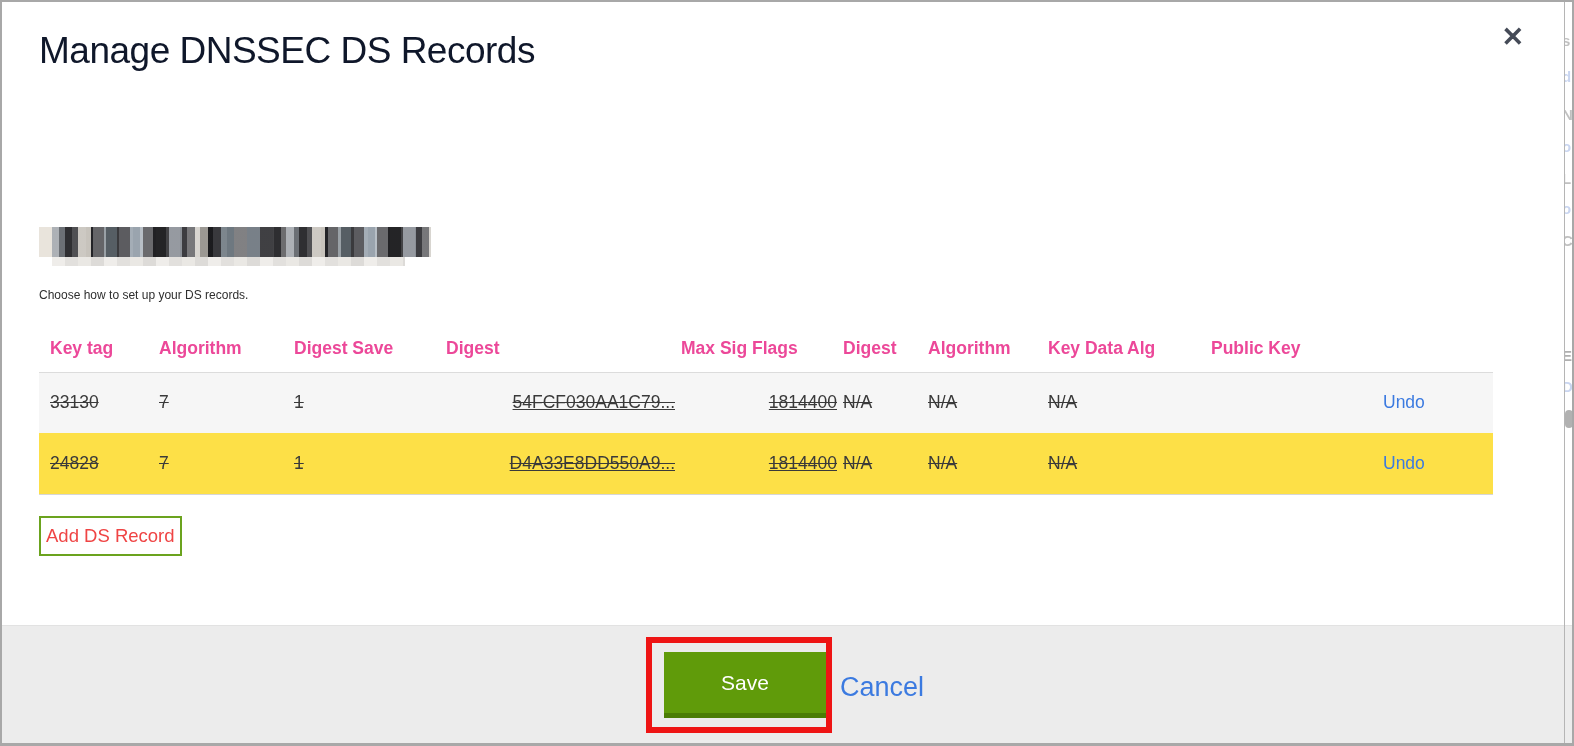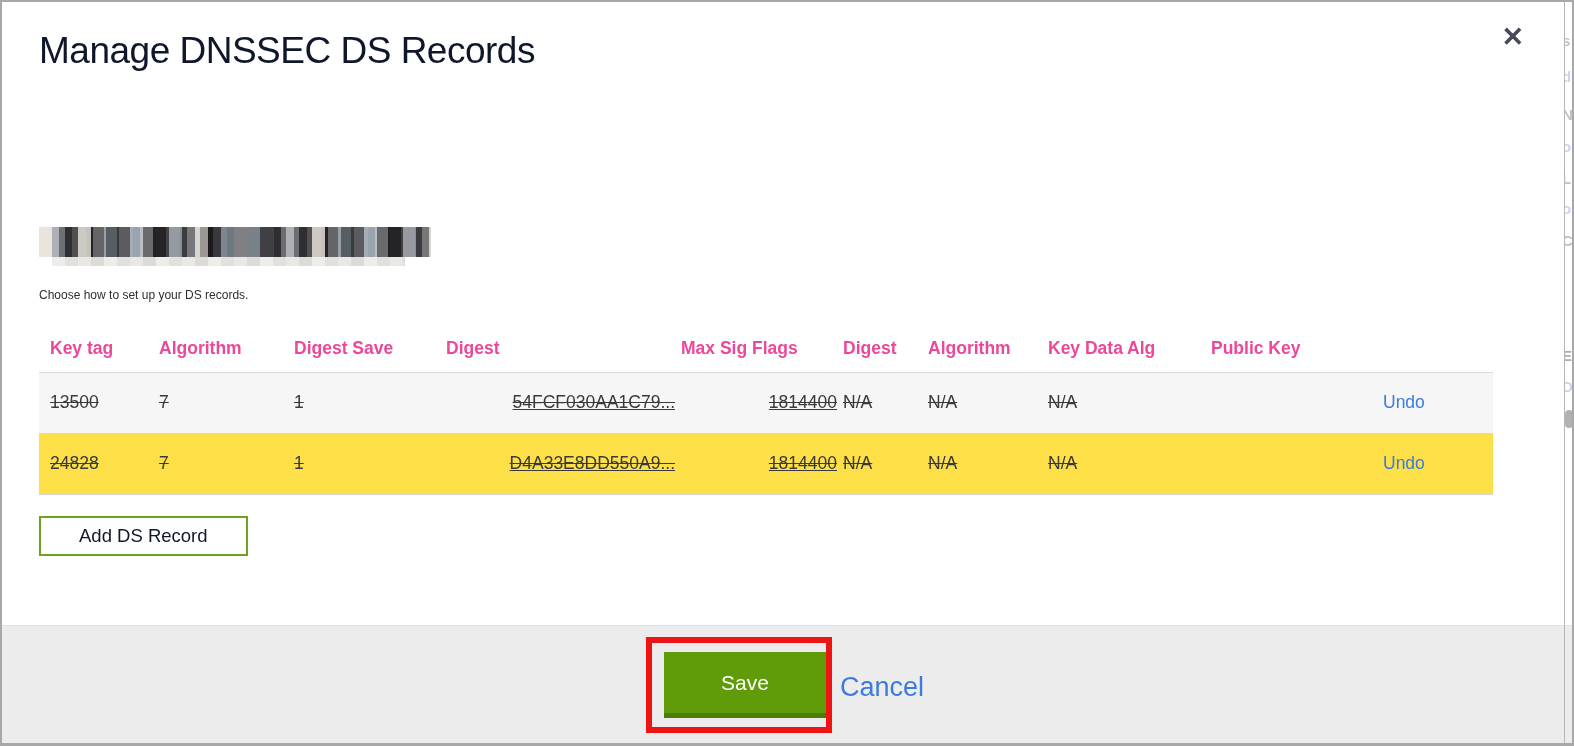--- a/index.html
+++ b/index.html
@@ -74,22 +74,22 @@
   tr.record-row td.u { text-decoration:line-through underline;text-align:right; }
   tr.record-row td.undo-cell {
     text-decoration:none; padding-right:16px;
   }
   .undo-link { color:#3b7ae0; text-decoration:none; font-size:17.5px; cursor:pointer; }
   tr.row-0 { background:#f6f6f6; border-top:1px solid #dcdcdc; }
   tr.row-1 { background:#fde047; border-bottom:1px solid #d6d6d6; }
   tr.row-1 td { height:62px; }
 
   .add-ds-button {
-    position:absolute; top:514px; left:37px; height:40px; padding:0 38px;
-    background:#fff; border:2px solid #6ba31e; color:#0f172a;
+    position:absolute; top:514px; left:37px; height:40px; padding:0 5px;
+    background:#fff; border:2px solid #6ba31e; color:#ef4444;
     font-size:18.5px; font-family:"Liberation Sans", sans-serif; cursor:pointer;
   }
 
   
   .modal-footer {
     position:absolute; left:0; right:0; bottom:0; height:118px;
     background:#ececec; border-top:1px solid #e2e2e2;
   }
   .annotation-box {
     position:absolute; left:644px; top:11px; width:186px; height:96px;
@@ -143,21 +143,21 @@
         <th>Max Sig Flags</th>
         <th>Digest</th>
         <th>Algorithm</th>
         <th>Key Data Alg</th>
         <th>Public Key</th>
         <th></th>
       </tr>
     </thead>
     <tbody>
       <tr class="record-row row-0">
-        <td>13500</td>
+        <td>33130</td>
         <td>7</td>
         <td>1</td>
         <td class="u">54FCF030AA1C79...</td>
         <td class="u">1814400</td>
         <td>N/A</td>
         <td>N/A</td>
         <td>N/A</td>
         <td></td>
         <td class="undo-cell">
           <a class="undo-link">Undo</a>

